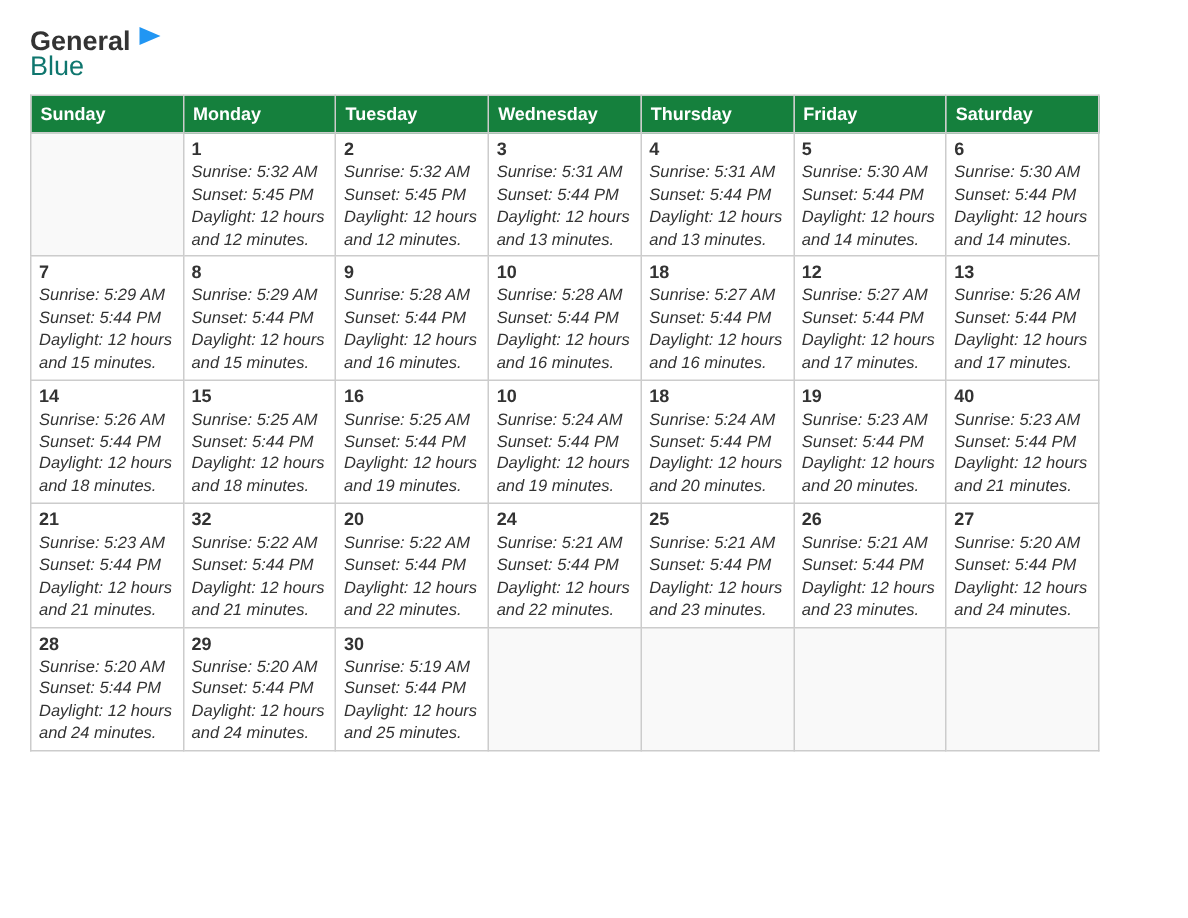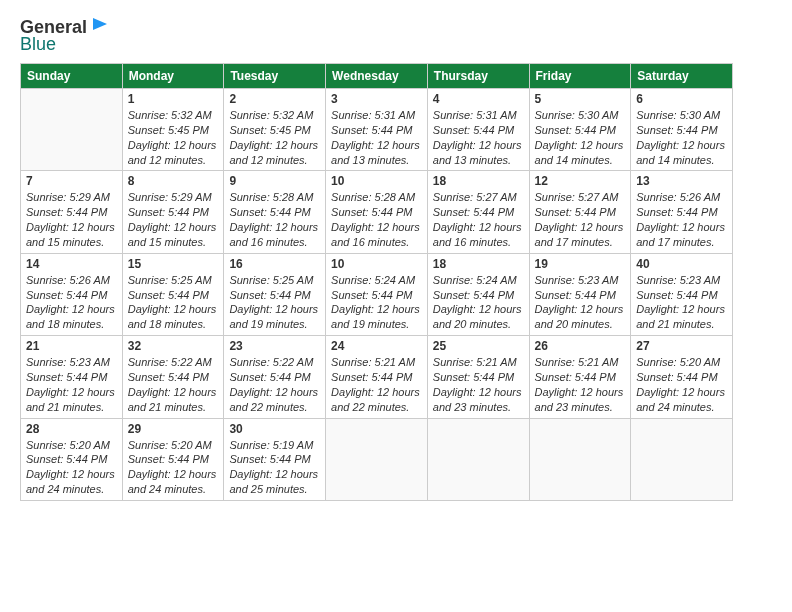--- a/index.html
+++ b/index.html
@@ -279,21 +279,21 @@
 and 21 minutes.</div>
           </td>
           <td>
             <span class="day-num">32</span>
             <div class="day-info" style="white-space: pre-line;">Sunrise: 5:22 AM
 Sunset: 5:44 PM
 Daylight: 12 hours
 and 21 minutes.</div>
           </td>
           <td>
-            <span class="day-num">23</span>
+            <span class="day-num">20</span>
             <div class="day-info" style="white-space: pre-line;">Sunrise: 5:22 AM
 Sunset: 5:44 PM
 Daylight: 12 hours
 and 22 minutes.</div>
           </td>
           <td>
             <span class="day-num">24</span>
             <div class="day-info" style="white-space: pre-line;">Sunrise: 5:21 AM
 Sunset: 5:44 PM
 Daylight: 12 hours

